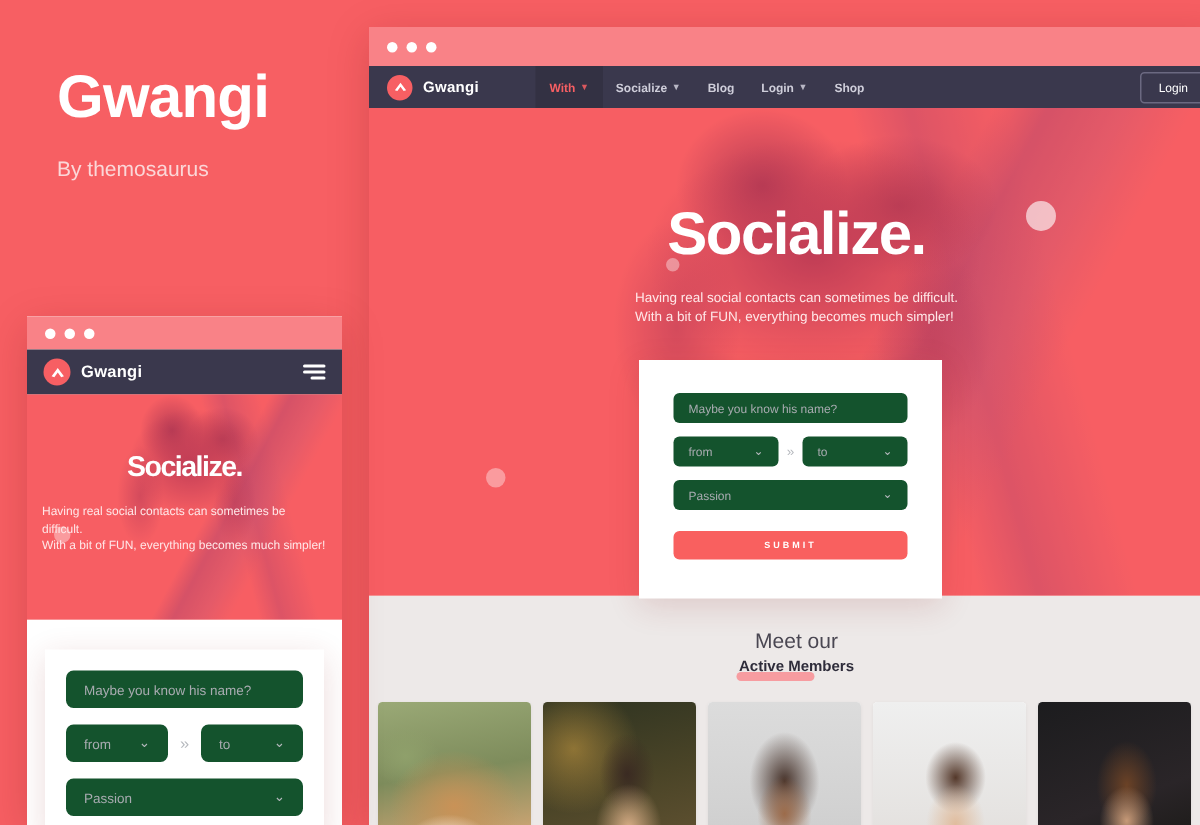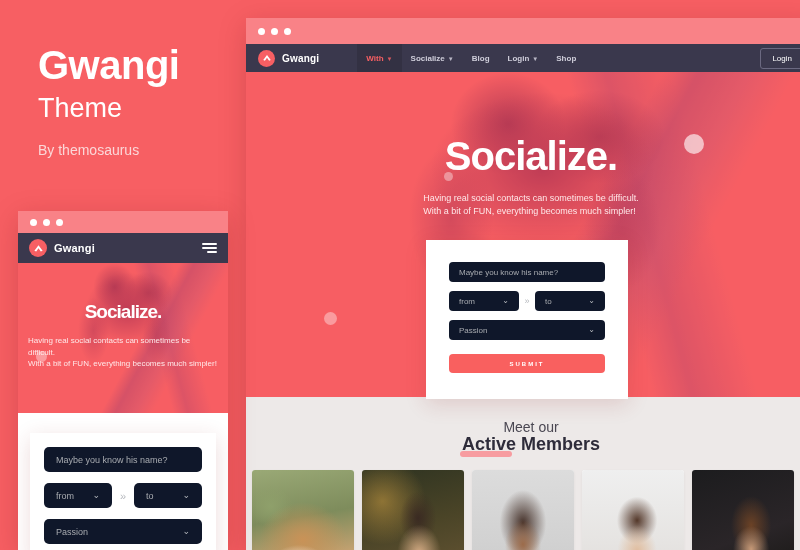--- a/index.html
+++ b/index.html
@@ -186,21 +186,21 @@
     text-align: left;
     line-height: 1.45;
   }
 
   
   .search-card {
     background: #ffffff;
     box-shadow: 0 5px 20px rgba(140,35,40,0.16);
   }
   .field {
-    background: #0f172a;
+    background: #14532d;
     border-radius: 4px;
     color: #A8ABB0;
     display: flex;
     align-items: center;
   }
   .field.select { justify-content: space-between; }
   .field .chev {
     color: #B6B9BE;
     line-height: 1;
   }
@@ -271,21 +271,21 @@
   #main-window .hero-sub { font-size: 9px; margin-top: 13px; }
   #main-window .search-card { position:absolute; left: 180px; top: 222px; width: 202px; padding: 22px 23px 26px; }
   #main-window .field { height: 20px; font-size: 8px; padding: 0 10px; }
   #main-window .row2 { gap: 0; margin-top: 9px; }
   #main-window .row2 .field { width: 70px; }
   #main-window .arrows { width: 16px; font-size: 9px; }
   #main-window .field.wide { margin-top: 9px; }
   #main-window .submit { height: 19px; font-size: 6px; margin-top: 14px; }
   #main-window .members { padding-top: 22px; }
   #main-window .members-kicker { font-size: 14px; }
-  #main-window .members-title { font-size: 18px; margin-top: 0; }
+  #main-window .members-title { font-size: 10px; margin-top: 0; }
   #main-window .cards { margin-top: 17px; }
   #main-window .mcard { width: 102px; height: 120px; }
 
   
   #small-window { left: 18px; top: 211px; width: 210px; height: 339px; }
   #small-window .titlebar { height: 22px; }
   #small-window .navbar { height: 30px; padding: 0 11px; }
   #small-window .brand-mark { width: 18px; height: 18px; }
   #small-window .brand-name { font-size: 11px; }
   #small-window .hamburger { margin-left: auto; width: 15px; }
@@ -326,21 +326,20 @@
       radial-gradient(ellipse 26% 32% at 58% 46%, #6B4226, rgba(107,66,38,0) 76%),
       linear-gradient(160deg, #1C1C1E 0%, #2A2528 55%, #14140F 100%); }
 </style>
 </head>
 <body>
 
 <div id="stage">
 
   <div class="promo">
     <div class="promo-title">Gwangi</div>
-    <div class="promo-sub">Theme</div>
     <div class="promo-by">By themosaurus</div>
   </div>
 
   <div class="window" id="main-window">
 
     <div class="titlebar">
       <span class="dot"></span>
       <span class="dot"></span>
       <span class="dot"></span>
     </div>

